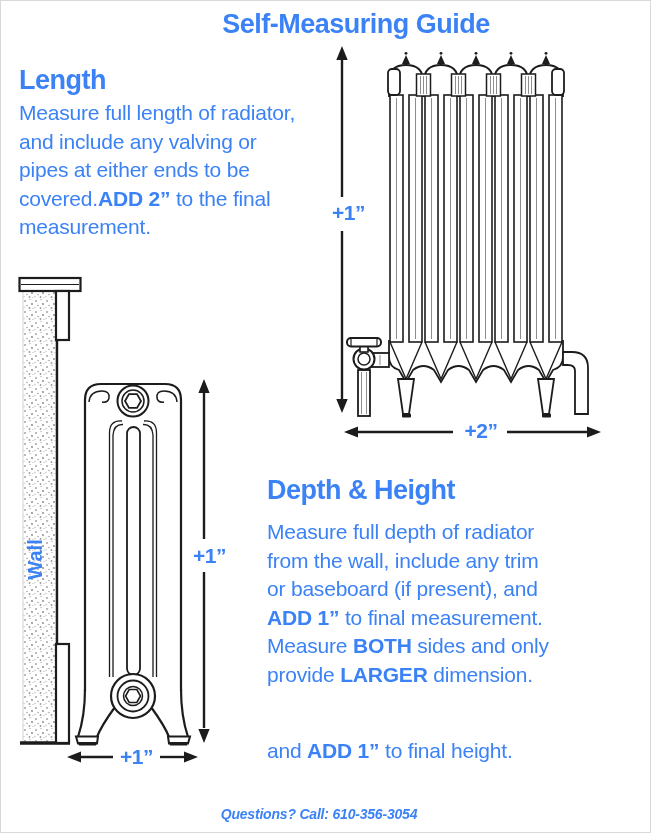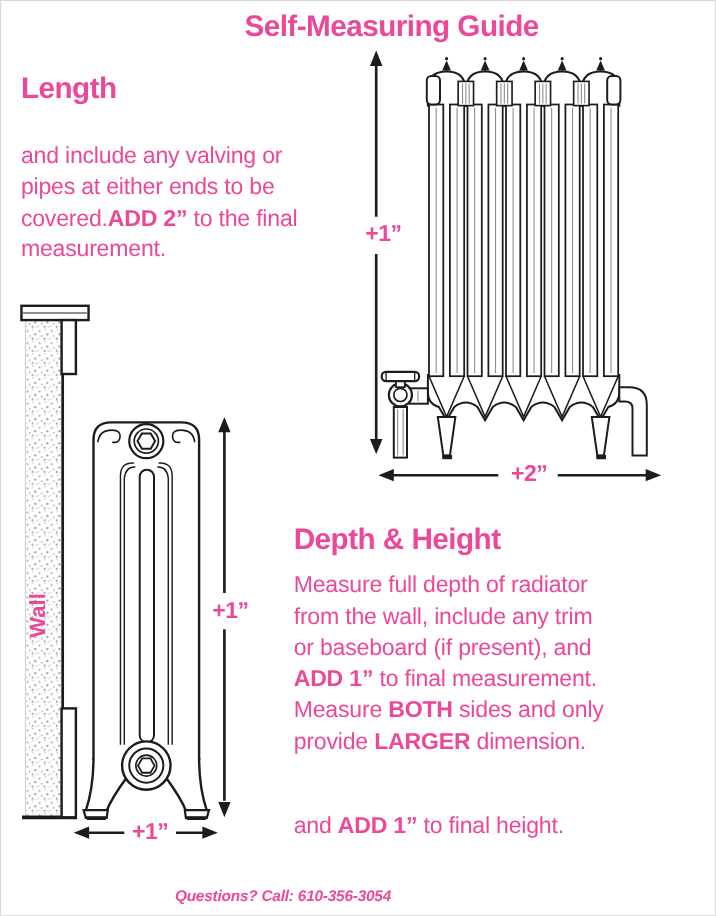--- a/index.html
+++ b/index.html
@@ -1,33 +1,33 @@
 <!DOCTYPE html>
 <html><head>
 <meta charset="utf-8">
 <style>
   html,body { margin:0; padding:0; background:#ffffff; }
   .canvas {
     position:relative; width:651px; height:833px; box-sizing:border-box;
     background:#ffffff; border:1px solid #d9d9d9; overflow:hidden;
-    font-family:"Liberation Sans", sans-serif; color:#ec4899;
+    font-family:"Liberation Sans", sans-serif; color:#3b82f6;
   }
   .abs { position:absolute; }
   h1,h2,p { margin:0; padding:0; }
   .title { left:60px; top:8px; width:590px; text-align:center;
            font-size:27px; font-weight:bold; letter-spacing:-0.5px; }
   .sec-heading { font-size:27px; font-weight:bold; letter-spacing:-0.5px; }
   .body-text { font-size:21px; line-height:28.5px; letter-spacing:-0.2px; }
   .bi { font-weight:bold; }
   .dim-label { font-size:21px; font-weight:bold; text-align:center;
                background:#ffffff; line-height:25px; letter-spacing:-0.5px; }
   .wall-label-box { left:12px; top:528px; width:44px; height:60px;
                     display:flex; align-items:center; justify-content:center; }
   .wall-label-box span { transform:rotate(-90deg); font-size:20px; font-weight:bold; }
-  .footer { left:158px; top:805px; width:320px; 
+  .footer { left:158px; top:805px; width:320px; text-align:center;
             font-size:14px; font-weight:bold; font-style:italic; letter-spacing:-0.2px; }
   svg .s  { stroke:#1c1c1c; fill:none; }
   svg .sf { stroke:#1c1c1c; fill:#ffffff; }
   svg .ink { fill:#1c1c1c; stroke:none; }
   svg .thin { stroke:#8d8d8d; fill:none; }
 </style>
 </head>
 <body>
 
 <div class="canvas">
@@ -183,21 +183,21 @@
       <path class="ink" d="M66,756 L80,750.4 L80,761.6 Z"></path>
       <path class="ink" d="M197,756 L183,750.4 L183,761.6 Z"></path>
     </g>
   </svg>
 
   <h1 class="abs title">Self-Measuring Guide</h1>
 
   <section class="abs" style="left:18px;top:64px;width:330px">
     <h2 class="sec-heading">Length</h2>
     <p class="body-text" style="margin-top:3px">
-      <br>
+      <span>Measure full length of radiator,</span><br>
       <span>and include any valving or</span><br>
       <span>pipes at either ends to be</span><br>
       <span>covered.</span><span class="bi">ADD 2”</span><span> to the final</span><br>
       <span>measurement.</span>
     </p>
   </section>
 
   <span class="abs dim-label" style="left:324px;top:199px;width:47px">+1”</span>
   <span class="abs dim-label" style="left:455px;top:417px;width:50px">+2”</span>
   <span class="abs dim-label" style="left:185px;top:542px;width:47px">+1”</span>

